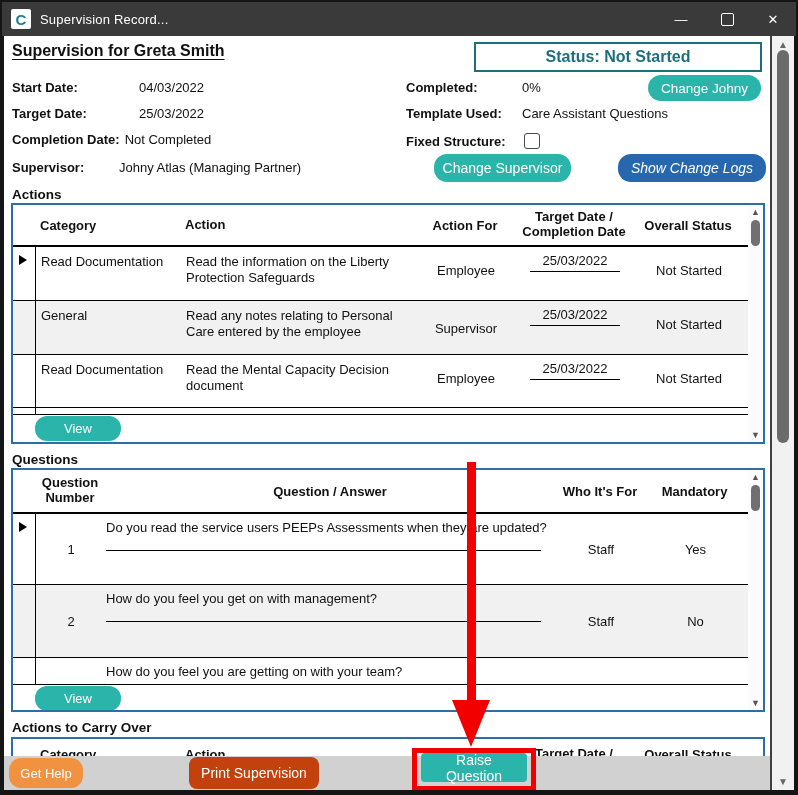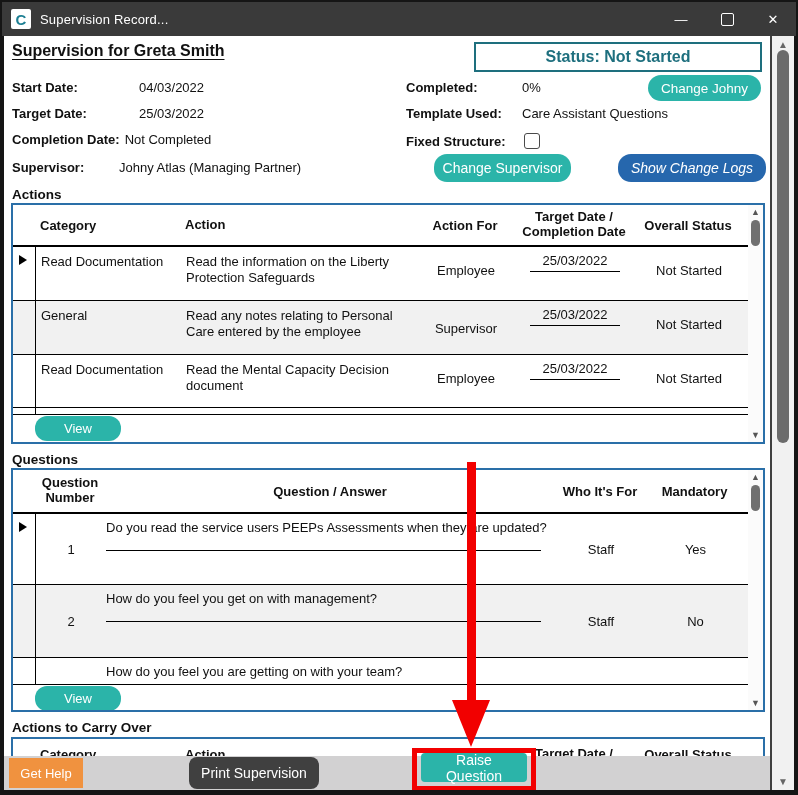--- a/index.html
+++ b/index.html
@@ -14,21 +14,21 @@
   
   .content{position:absolute;top:36px;left:4px;right:4px;bottom:5px;background:#fff;overflow:hidden;font-size:13px;color:#111;}
   .page-title{position:absolute;left:8px;top:6px;font-size:16px;font-weight:bold;text-decoration:underline;text-underline-offset:3px;}
   .status-box{position:absolute;left:470px;top:6px;width:284px;height:26px;border:2px solid #1e6f7e;display:flex;align-items:center;justify-content:center;color:#1e6f7e;font-weight:bold;font-size:16px;background:#fff;}
   .f-row{position:absolute;height:22px;display:flex;align-items:center;}
   .f-label{font-weight:bold;}
   .btn{border:none;color:#fff;display:flex;align-items:center;justify-content:center;cursor:default;font-family:"Liberation Sans",sans-serif;}
   .btn-teal{background:#2bb4a9;}
   .btn-blue{background:#2667ad;font-style:italic;}
   .btn-orange{background:#f0923f;}
-  .btn-purple{background:#404040;}
+  .btn-purple{background:#c2410c;}
   .pill{border-radius:13px;}
   .checkbox{width:14px;height:14px;border:1.2px solid #4a4a4a;border-radius:3px;background:#fff;}
   .section-label{position:absolute;left:8px;font-weight:bold;font-size:13.5px;}
   
   .dtable{position:absolute;left:7px;width:750px;border:2px solid #2a6fa8;background:#fff;overflow:hidden;}
   .t-inner{position:absolute;left:0;top:0;right:15px;bottom:0;}
   .t-head{display:flex;align-items:center;font-weight:bold;border-bottom:2px solid #000;background:#fff;}
   .t-row{display:flex;align-items:stretch;border-bottom:1px solid #000;}
   .t-row.alt{background:#f1f1f1;}
   .cell{display:flex;align-items:center;}
@@ -54,21 +54,21 @@
   .t-sb-up{position:absolute;top:2px;left:0;right:0;text-align:center;font-size:9px;color:#555;}
   .t-sb-down{position:absolute;bottom:2px;left:0;right:0;text-align:center;font-size:9px;color:#555;}
   .t-sb-thumb{position:absolute;top:15px;left:3px;width:9px;height:26px;background:#707070;border-radius:5px;}
   
   .v-scrollbar{position:absolute;top:0;right:0;bottom:0;width:22px;background:#f1f1f1;border-left:2px solid #3f3f3f;z-index:45;}
   .sb-up{position:absolute;top:3px;left:0;right:0;text-align:center;font-size:10px;color:#666;}
   .sb-down{position:absolute;bottom:3px;left:0;right:0;text-align:center;font-size:10px;color:#666;}
   .sb-thumb{position:absolute;top:14px;left:5px;width:12px;height:393px;background:#6b6b6b;border-radius:6px;}
   
   .bottom-bar{position:absolute;left:0;right:22px;bottom:0;height:34px;background:#d2d1d2;z-index:40;}
-  .btn-gethelp{position:absolute;left:5px;top:2px;width:74px;height:30px;border-radius:0;font-size:13px;}
+  .btn-gethelp{position:absolute;left:5px;top:2px;width:74px;height:30px;border-radius:12px;font-size:13px;}
   .btn-print{position:absolute;left:185px;top:1px;width:130px;height:32px;border-radius:8px;font-size:14px;}
   
   .raise-box{position:absolute;left:408px;top:712px;width:114px;height:33px;border:5px solid #f20000;background:transparent;z-index:60;display:flex;align-items:flex-start;justify-content:center;}
   .btn-raise{width:106px;height:29px;font-size:14px;border-radius:4px;}
   
   .arrow-line{position:absolute;left:463px;top:426px;width:9px;height:238px;background:#f20000;z-index:50;}
   .arrow-head{position:absolute;left:448px;top:664px;width:0;height:0;border-left:19px solid transparent;border-right:19px solid transparent;border-top:47px solid #f20000;z-index:50;}
 </style>
 </head>
 <body>

